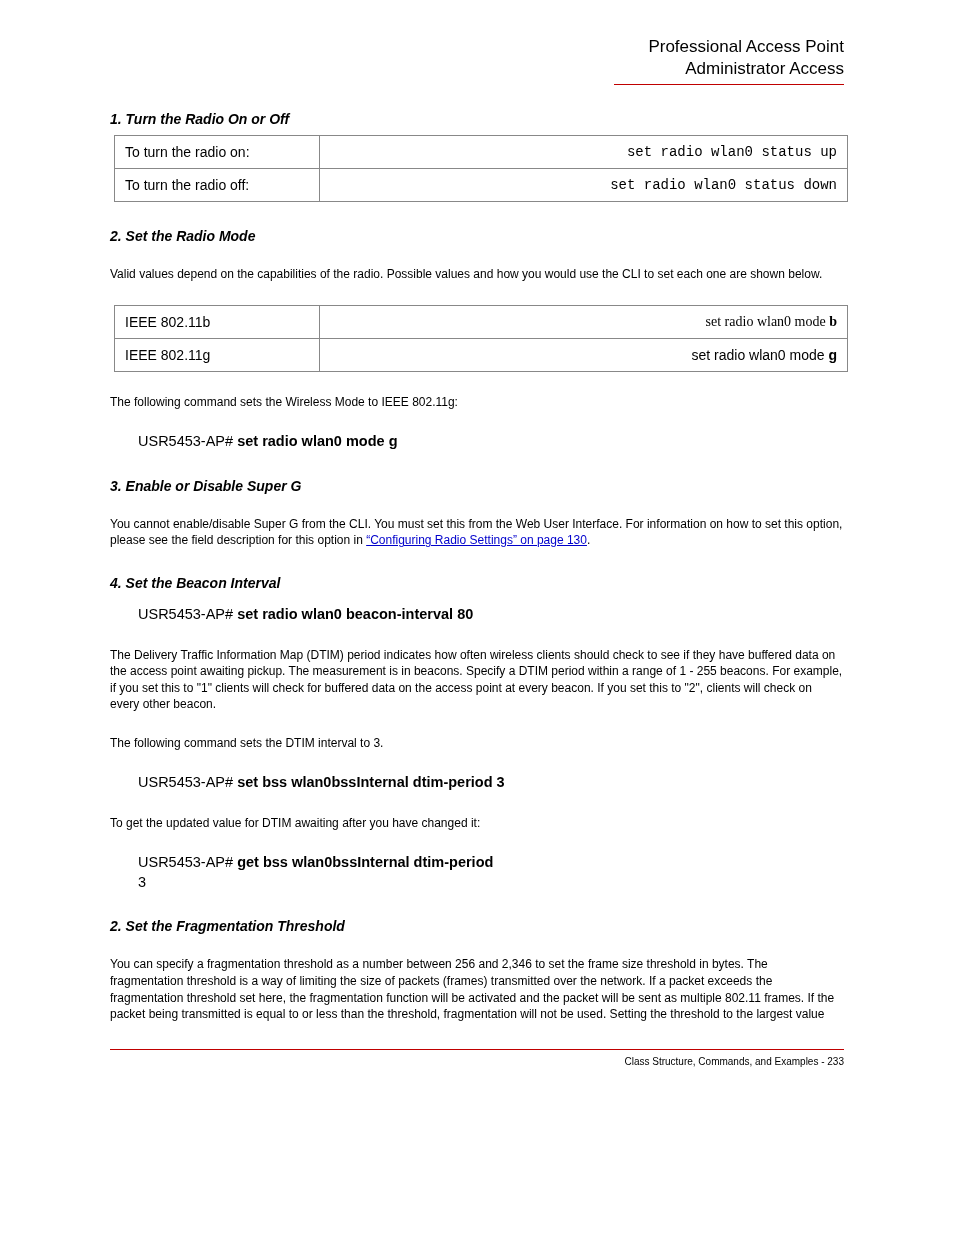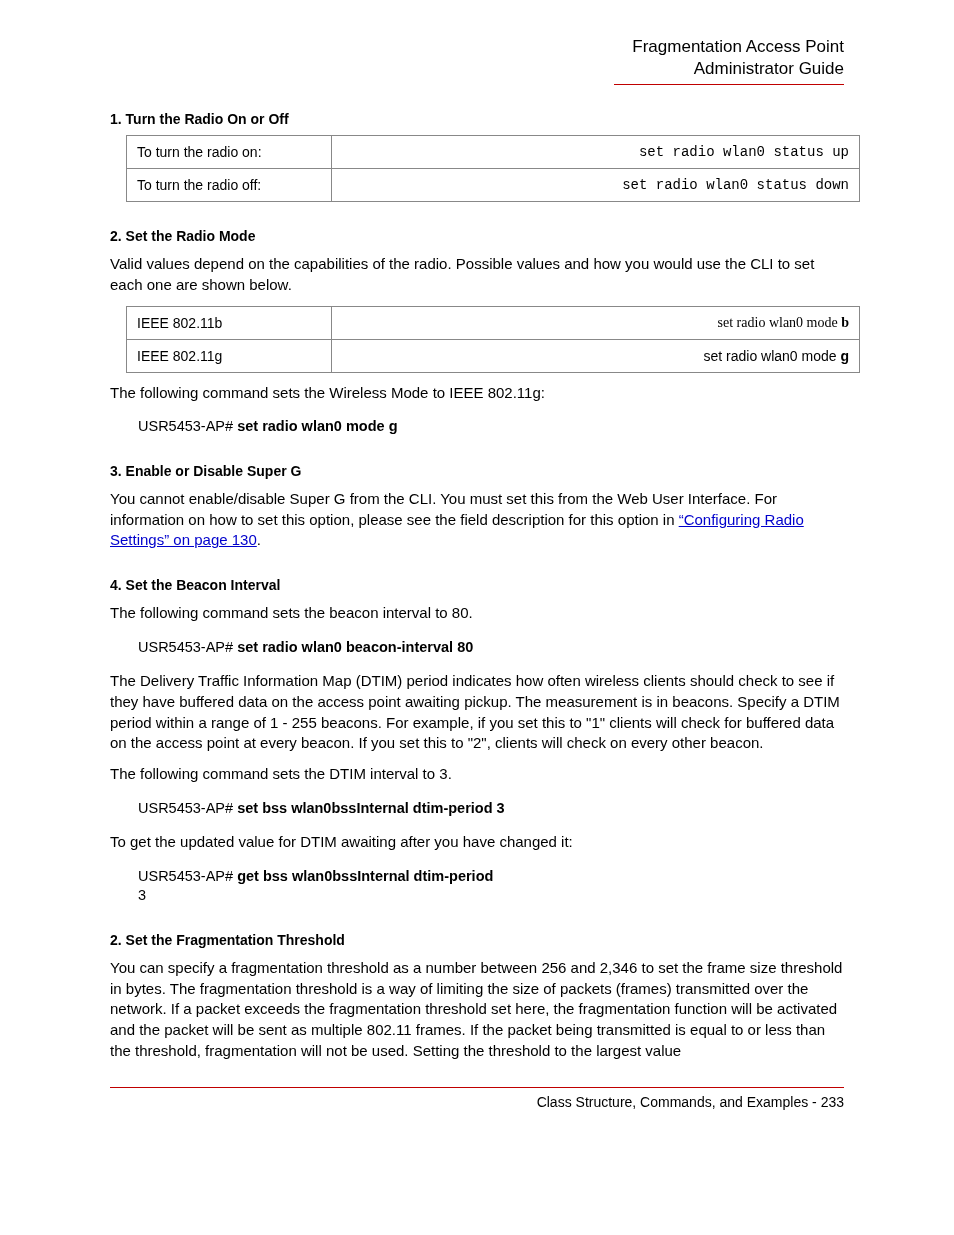--- a/index.html
+++ b/index.html
@@ -22,32 +22,33 @@
   }
   .header-rule {
     border: none;
     border-top: 1.5px solid #c00000;
     margin: 4px 0 0 auto;
     width: 230px;
   }
   .section-title {
     font-family: Verdana, Arial, sans-serif;
     font-weight: bold;
+    font-style: italic;
     font-size: 14px;
     margin: 26px 0 8px 0;
   }
   .body-text {
-    font-size: 15px;
+    font-size: 12px;
     line-height: 1.38;
-    margin: 10px 0;
+    margin: 22px 0;
   }
   table.cmd {
     border-collapse: collapse;
     width: 100%;
-    margin: 6px 0 6px 16px;
+    margin: 6px 0 6px 4px;
     font-size: 14px;
   }
   table.cmd td {
     border: 1px solid #888;
     padding: 6px 10px;
     vertical-align: middle;
     height: 20px;
   }
   table.cmd td.left {
     width: 28%;
@@ -69,31 +70,31 @@
     color: #0000cc;
     text-decoration: underline;
   }
   .footer-rule {
     border: none;
     border-top: 1.5px solid #c00000;
     margin: 26px 0 6px 0;
   }
   .footer {
     text-align: right;
-    font-size: 14px;
+    font-size: 10px;
   }
 </style>
 </head>
 <body>
 
 <div class="page">
 
   <div class="header">
-    <div>Fragmentation Access Point</div>
-    <div>Administrator Guide</div>
+    <div>Professional Access Point</div>
+    <div>Administrator Access</div>
   </div>
   <hr class="header-rule">
 
   <div class="section-title">1. Turn the Radio On or Off</div>
   <table class="cmd">
     <tbody>
         <tr>
       <td class="left">To turn the radio on:</td>
       <td class="right">set radio wlan0 status up</td>
     </tr>
@@ -124,21 +125,20 @@
     </table>
   <p class="body-text">The following command sets the Wireless Mode to IEEE 802.11g:</p>
   <div class="mono-block"><span>USR5453-AP# </span><span class="bold">set radio wlan0 mode g</span></div>
 
   <div class="section-title">3. Enable or Disable Super G</div>
   <p class="body-text">
     <span>You cannot enable/disable Super G from the CLI. You must set this from the Web User Interface. For information on how to set this option, please see the field description for this option in </span><a href="#" class="link">“Configuring Radio Settings” on page 130</a><span>.</span>
   </p>
 
   <div class="section-title">4. Set the Beacon Interval</div>
-  <p class="body-text">The following command sets the beacon interval to 80.</p>
   <div class="mono-block"><span>USR5453-AP# </span><span class="bold">set radio wlan0 beacon-interval 80</span></div>
 
   <p class="body-text">The Delivery Traffic Information Map (DTIM) period indicates how often wireless clients should check to see if they have buffered data on the access point awaiting pickup. The measurement is in beacons. Specify a DTIM period within a range of 1 - 255 beacons. For example, if you set this to "1" clients will check for buffered data on the access point at every beacon. If you set this to "2", clients will check on every other beacon.</p>
   <p class="body-text">The following command sets the DTIM interval to 3.</p>
   <div class="mono-block"><span>USR5453-AP# </span><span class="bold">set bss wlan0bssInternal dtim-period 3</span></div>
   <p class="body-text">To get the updated value for DTIM awaiting after you have changed it:</p>
   <div class="mono-block"><span>USR5453-AP# </span><span class="bold">get bss wlan0bssInternal dtim-period</span>
 <span>3</span></div>
 
   <div class="section-title">2. Set the Fragmentation Threshold</div>

